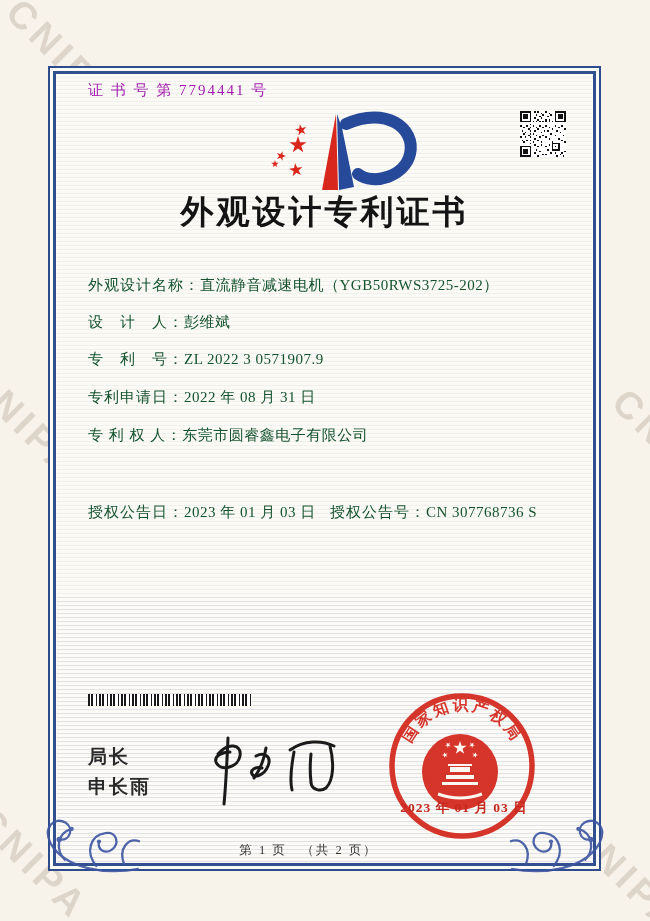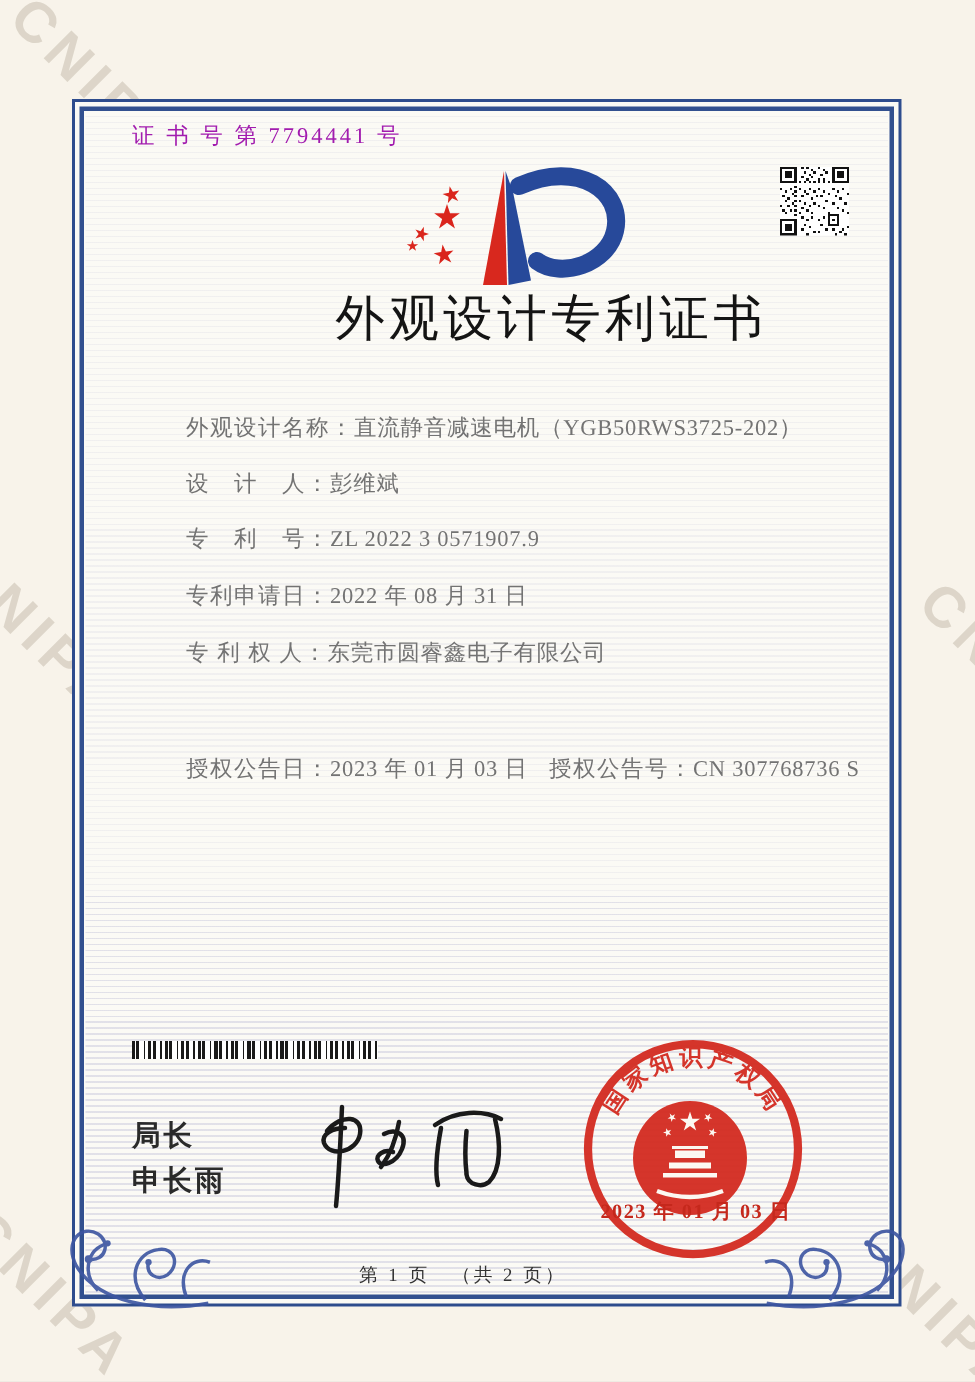--- a/index.html
+++ b/index.html
@@ -15,23 +15,23 @@
   .frame{position:absolute;left:48px;top:66px;width:553px;height:805px;border:2px solid #2e4c8d;
          background:#fbfaf5;z-index:1;box-sizing:border-box;}
   .frame-inner{position:absolute;inset:3px;border:3px solid #32508f;}
   .pattern{position:absolute;inset:7px;
            background:repeating-linear-gradient(0deg, rgba(156,156,196,.11) 0 1px, transparent 1px 4px);}
   .pattern-strong{position:absolute;left:7px;right:7px;bottom:7px;height:265px;
            background:repeating-linear-gradient(0deg, rgba(148,148,195,.16) 0 1px, transparent 1px 4px);}
   
   .z2{z-index:2;}
   .cert-no{left:88px;top:81px;font-size:15px;letter-spacing:2px;color:#a21caf;}
-  .title{left:48px;top:190px;width:553px;text-align:center;font-size:33px;font-weight:normal;
-         letter-spacing:3px;color:#141414;padding-left:43px;}
-  .field{left:88px;font-size:15px;color:#737373;white-space:nowrap;margin-left:36px;}
+  .title{left:48px;top:190px;width:553px;text-align:center;font-size:33px;font-weight:bold;
+         letter-spacing:3px;color:#141414;}
+  .field{left:88px;font-size:15px;color:#14532d;white-space:nowrap;}
   .flabel{letter-spacing:1px;}
   .fvalue{letter-spacing:.5px;}
   .grant-pair2{position:absolute;left:242px;top:0;white-space:nowrap;}
   .paras{left:80px;top:536px;width:492px;font-size:14.5px;line-height:19.5px;color:#333;
          text-align:justify;}
   .paras p{margin:0;text-indent:2em;}
   .barcode{left:88px;top:694px;width:164px;height:12px;
            background:repeating-linear-gradient(90deg,#191919 0 2px,#fff 2px 3px,#191919 3px 5px,
            #fff 5px 8px,#191919 8px 9px,#fff 9px 11px);}
   .sig-label{left:88px;font-family:"Liberation Sans","DejaVu Sans",sans-serif;font-size:19px;

